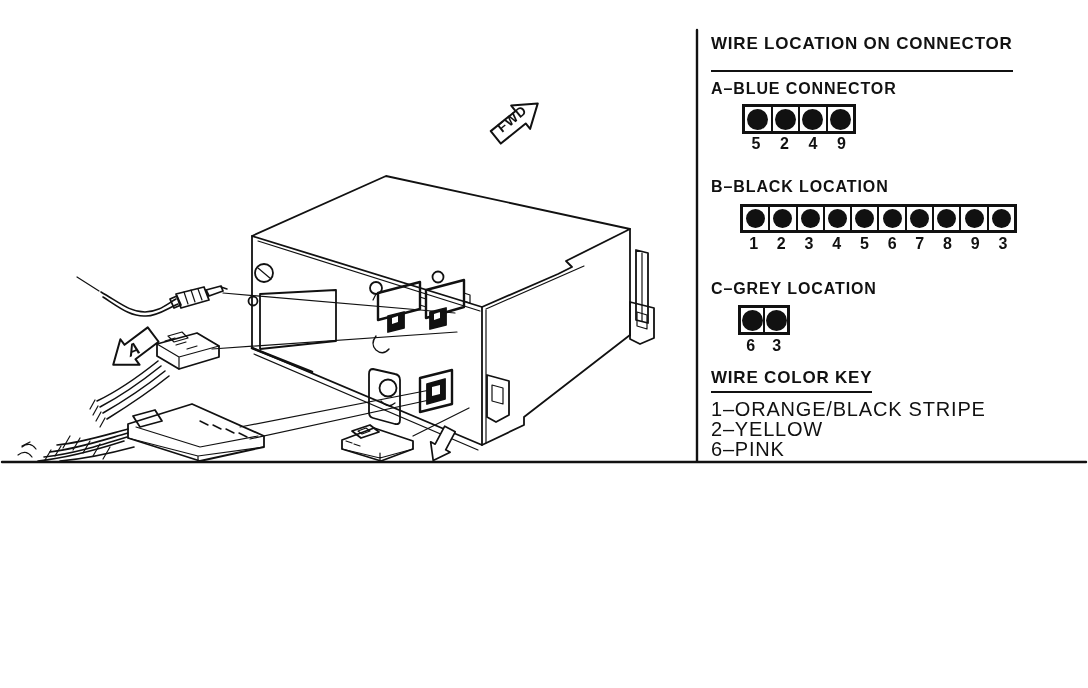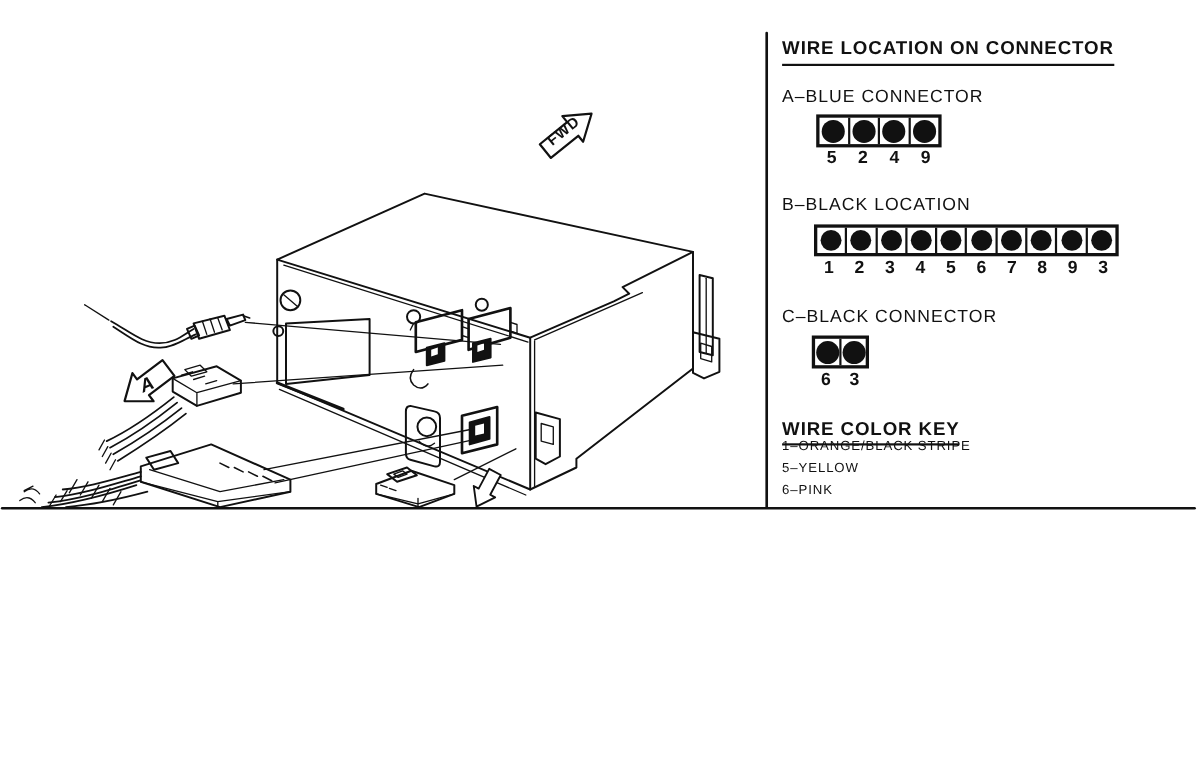--- a/index.html
+++ b/index.html
@@ -6,46 +6,46 @@
   body{
     width:1088px;height:688px;position:relative;overflow:hidden;
     background:#ffffff;color:#111;
     font-family:"Liberation Sans", sans-serif;
   }
   .abs{position:absolute;}
   
   .panel-title{
     left:711px;top:34px;
     font-size:17px;font-weight:700;letter-spacing:.8px;
-    border-bottom:2.5px solid #111;padding-bottom:4px;white-space:nowrap;
+    border-bottom:2.5px solid #111;padding-bottom:16px;white-space:nowrap;
   }
   .conn-label{
-    font-size:16px;font-weight:400;letter-spacing:.9px;white-space:nowrap;
+    font-size:16px;font-weight:700;letter-spacing:.9px;white-space:nowrap;
   }
   .pin-row{
     display:flex;border:3px solid #111;background:#fff;box-sizing:border-box;
   }
   .pin-cell{
     flex:1;display:flex;align-items:center;justify-content:center;
     border-left:2px solid #111;
   }
   .pin-cell:first-child{border-left:none;}
   .dot{width:21px;height:21px;border-radius:50%;background:#111;}
   .dot.sm{width:19px;height:19px;}
   .pin-nums{display:flex;}
   .pin-num{
     flex:1;text-align:center;font-size:16px;font-weight:700;letter-spacing:.5px;
   }
   .key-title{
     left:711px;top:368px;
     font-size:17px;font-weight:700;letter-spacing:.8px;
-    border-bottom:2.5px solid #111;padding-bottom:3px;white-space:nowrap;margin-top:12px;
+    border-bottom:2.5px solid #111;padding-bottom:3px;white-space:nowrap;
   }
   .key-item{
-    left:711px;font-size:12px;font-weight:400;letter-spacing:.8px;white-space:nowrap;
+    left:711px;font-size:20px;font-weight:400;letter-spacing:.8px;white-space:nowrap;
   }
 </style>
 </head>
 <body>
 
 <svg class="abs" style="left:0;top:0" width="1088" height="688" viewBox="0 0 1088 688">
   <g stroke="#111" fill="none" stroke-width="1.8" stroke-linejoin="round" stroke-linecap="round">
 
     <line x1="697" y1="30" x2="697" y2="461" stroke-width="2.4"></line>
     <line x1="2" y1="462" x2="1086" y2="462" stroke-width="2.4"></line>
@@ -235,30 +235,30 @@
   <div class="pin-num">3</div>
   <div class="pin-num">4</div>
   <div class="pin-num">5</div>
   <div class="pin-num">6</div>
   <div class="pin-num">7</div>
   <div class="pin-num">8</div>
   <div class="pin-num">9</div>
   <div class="pin-num">3</div>
 </div>
 
-<div class="abs conn-label" style="left:711px;top:280px">C–BLACK CONNECTOR</div>
+<div class="abs conn-label" style="left:711px;top:280px">C–GREY LOCATION</div>
 <div class="abs pin-row" style="left:738px;top:305px;width:52px;height:30px">
   <div class="pin-cell">
       <div class="dot"></div>
     </div>
   <div class="pin-cell">
       <div class="dot"></div>
     </div>
 </div>
 <div class="abs pin-nums" style="left:738px;top:337px;width:52px">
   <div class="pin-num">6</div>
   <div class="pin-num">3</div>
 </div>
 
 <div class="abs key-title">WIRE COLOR KEY</div>
 <div class="abs key-item" style="top:398px">1–ORANGE/BLACK STRIPE</div>
-<div class="abs key-item" style="top:418px">5–YELLOW</div>
+<div class="abs key-item" style="top:418px">2–YELLOW</div>
 <div class="abs key-item" style="top:438px">6–PINK</div>
 
 </body></html>

